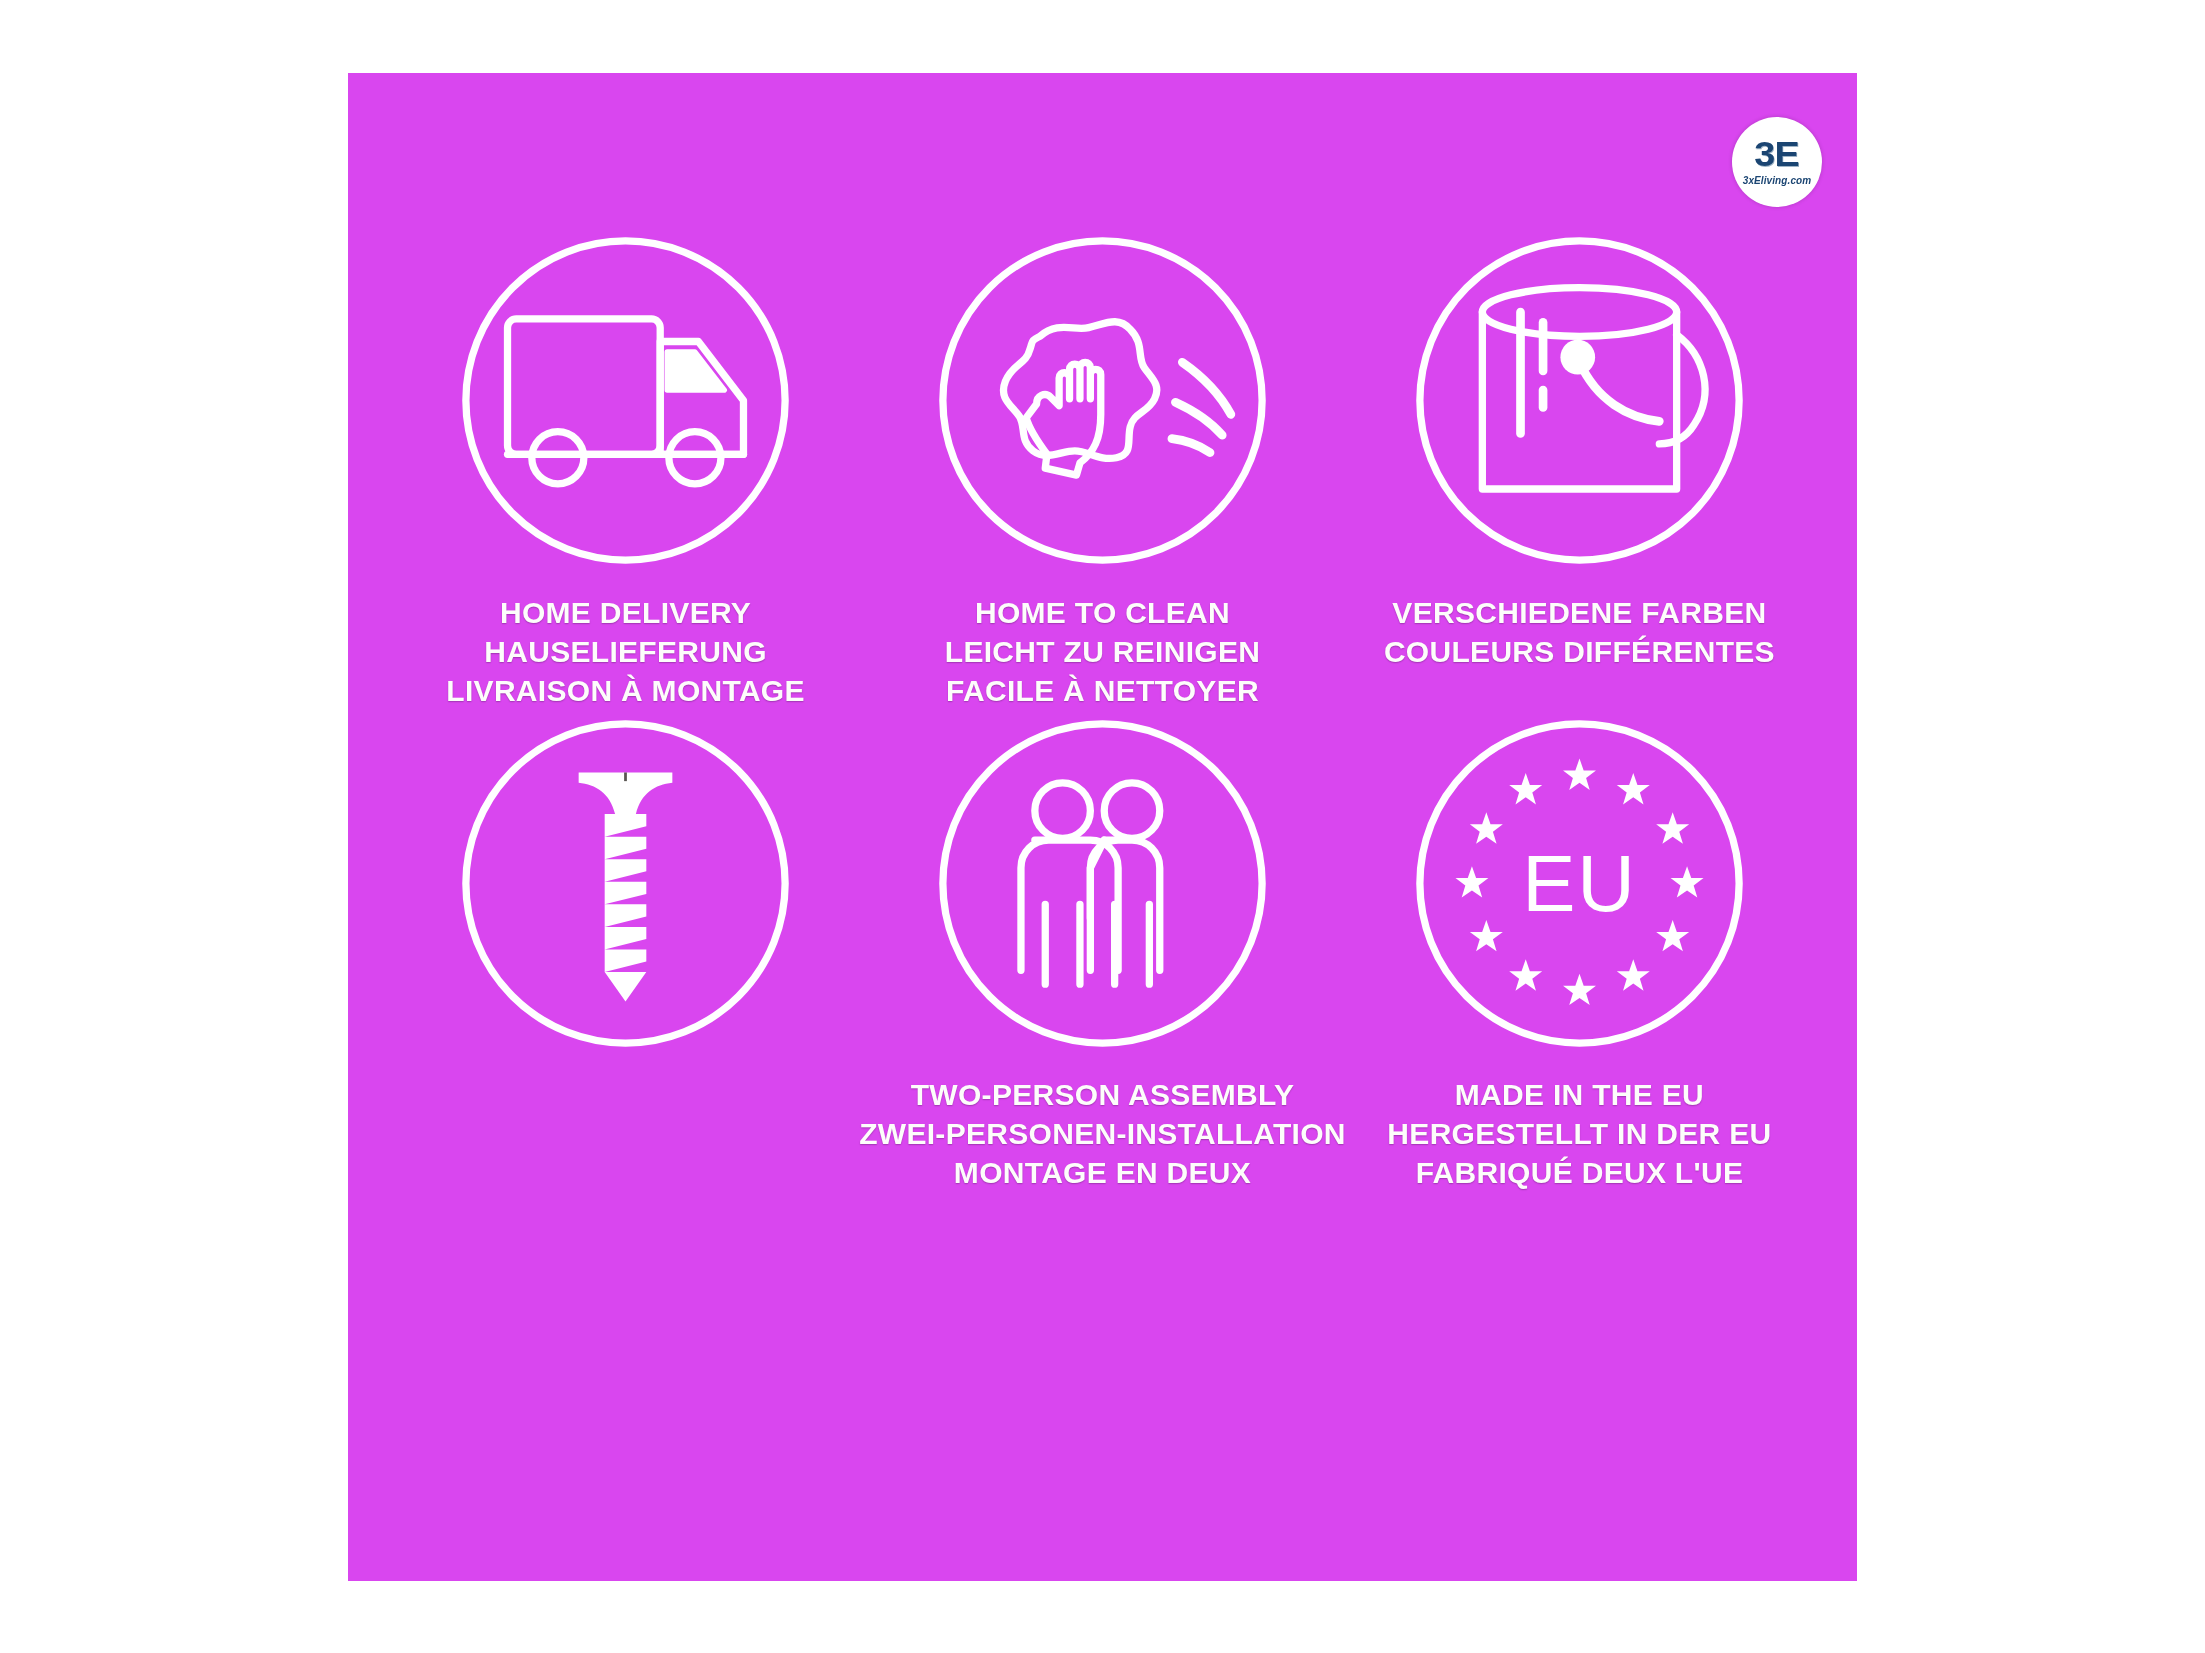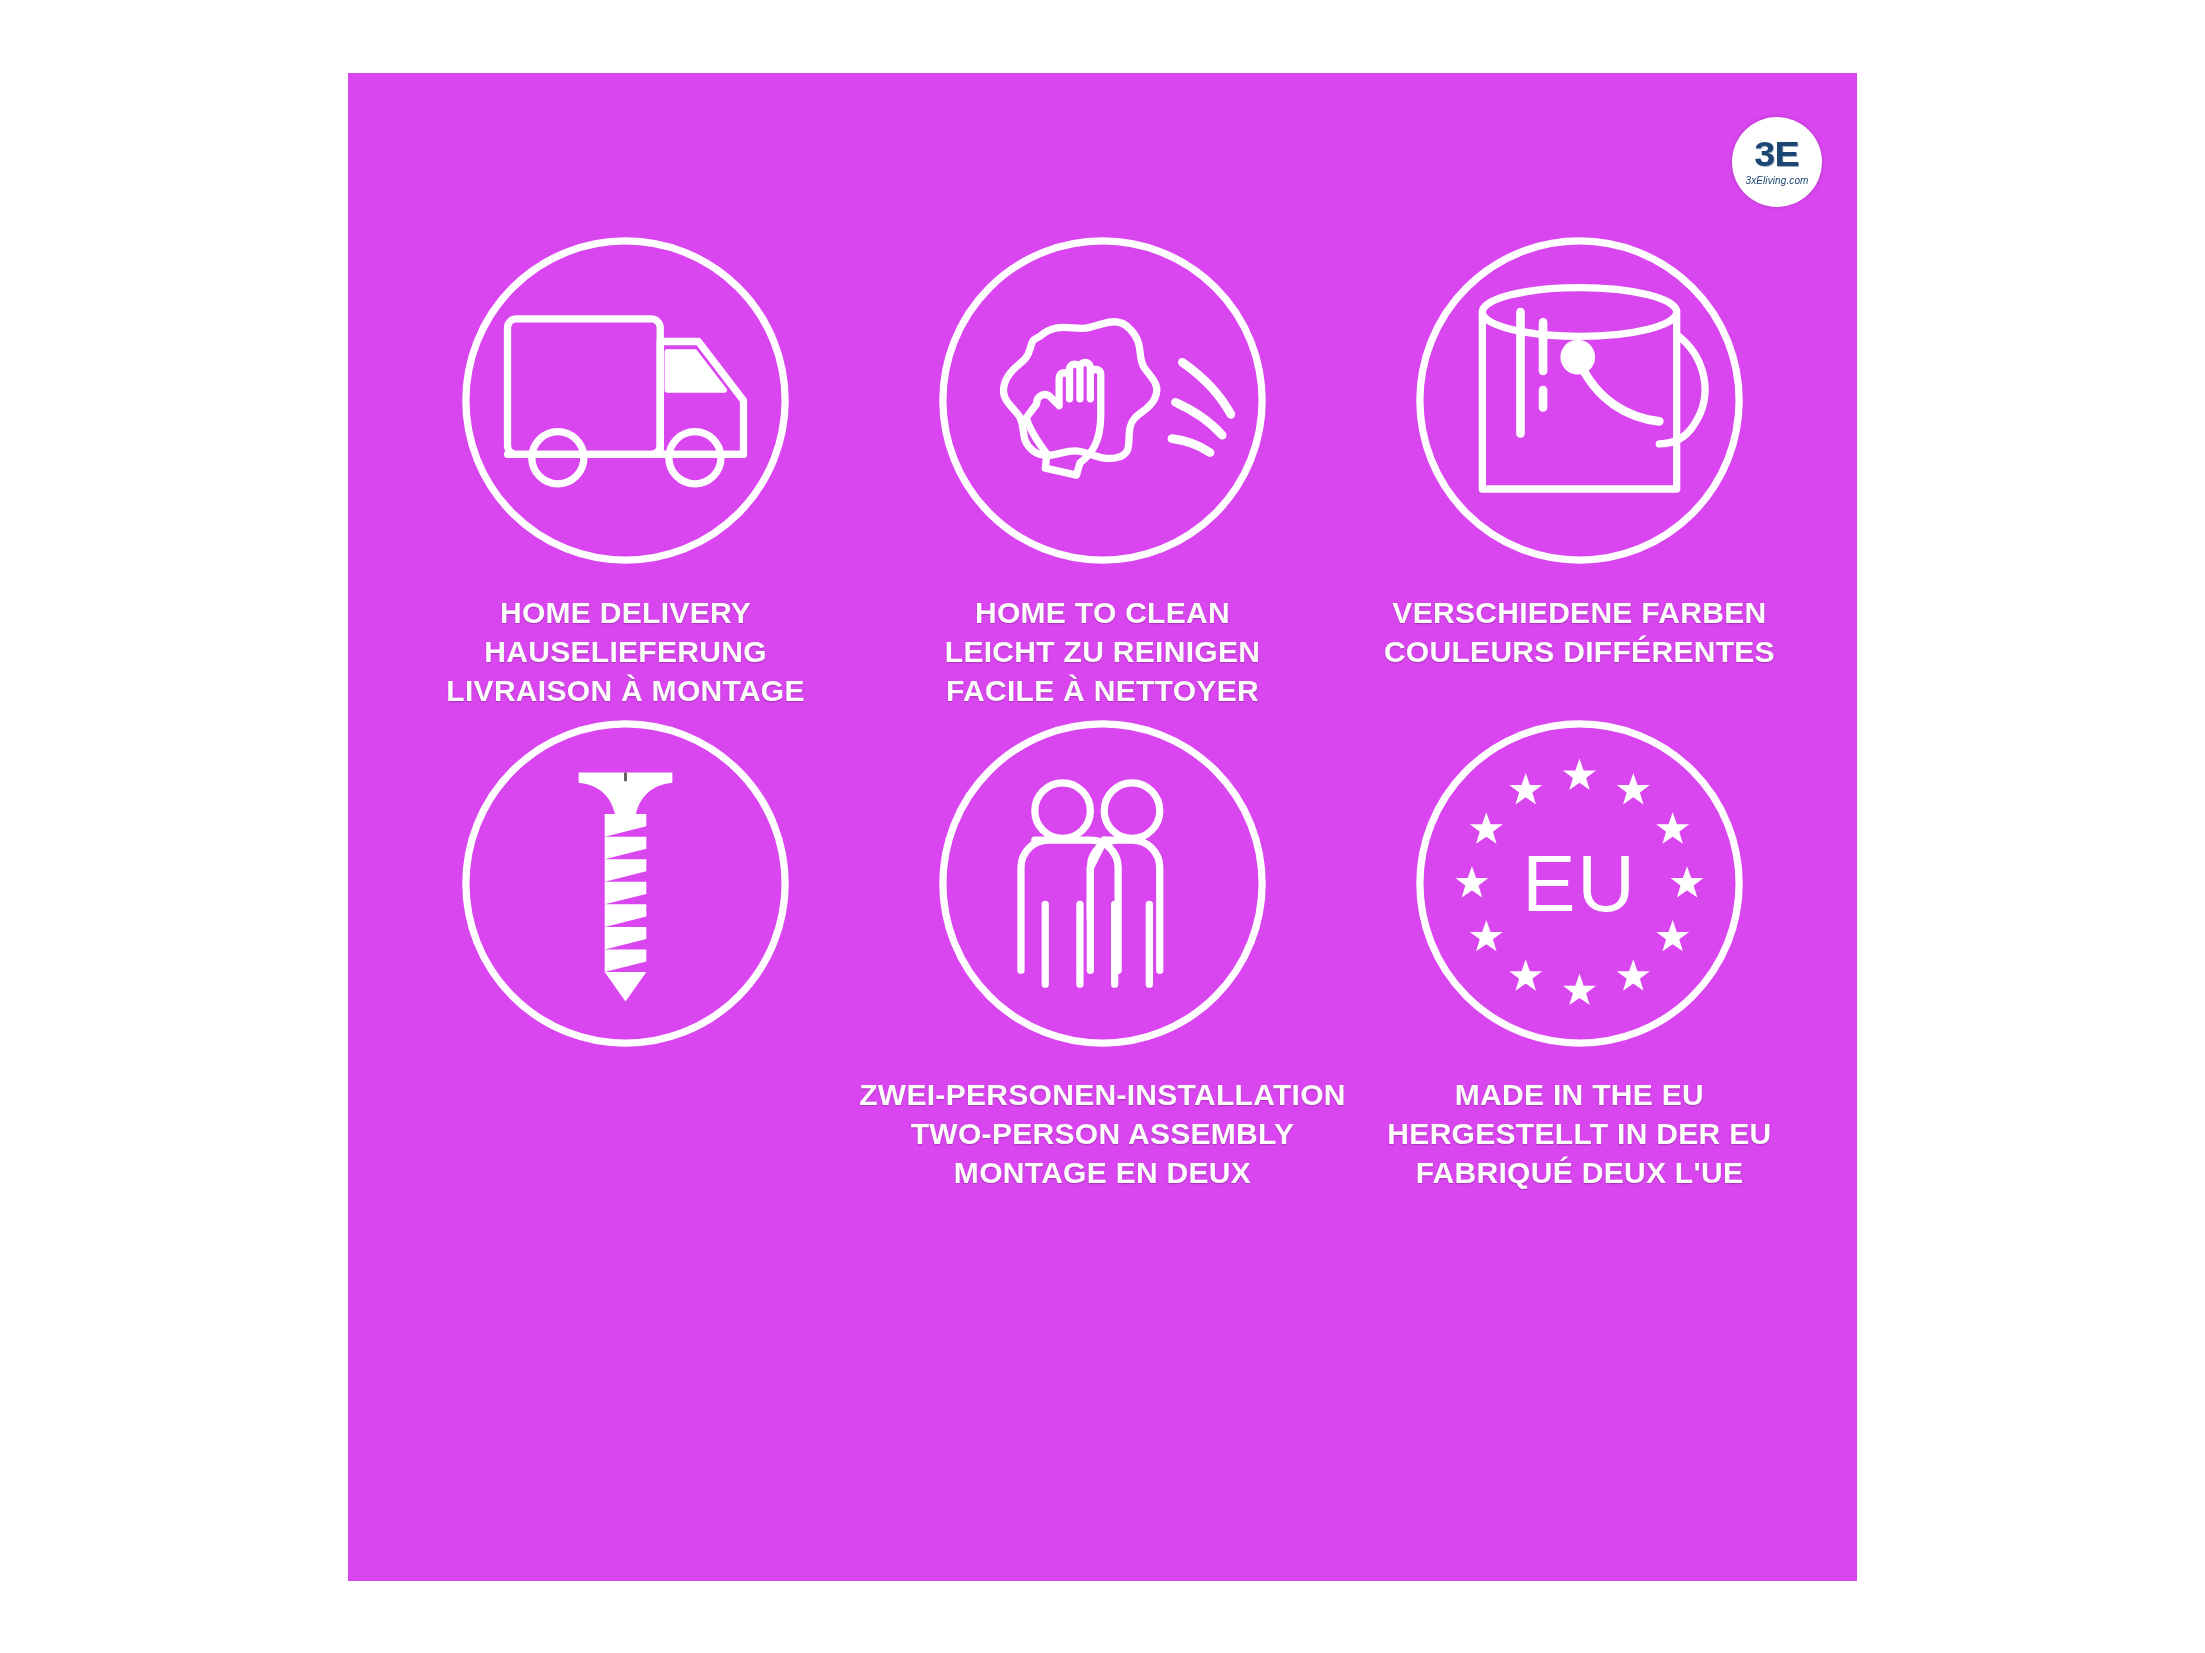--- a/index.html
+++ b/index.html
@@ -53,21 +53,21 @@
     font-weight: 700;
     letter-spacing: -0.7px;
     color: #1b4572;
     font-family: "Liberation Sans", sans-serif;
     text-shadow: 0.7px 0.7px 0 #9fb4c6;
     transform: scaleX(1.08);
   }
   #logo-badge .domain {
     margin-top: 4px;
     font-size: 10px;
-    font-weight: 400;
+    font-weight: 700;
     font-style: italic;
     color: #1b4572;
     letter-spacing: 0.1px;
     white-space: nowrap;
   }
 
   
   #grid {
     position: absolute;
     left: 0;
@@ -241,22 +241,22 @@
                      M93 120 V91 c0 -9 7 -16 16 -16
                      M93 120 v30
                      M133 120 v30
                      M107 112 v46
                      M127 112 v46"></path>
 
             <path d="M101 75 l-8 16 v29"></path>
           </svg>
         </div>
         <div class="labels">
+          <span class="line">TWO-PERSON ASSEMBLY</span>
           <span class="line">ZWEI-PERSONEN-INSTALLATION</span>
-          <span class="line">TWO-PERSON ASSEMBLY</span>
           <span class="line">MONTAGE EN DEUX</span>
         </div>
       </div>
 
       <div class="feature row2">
         <div class="icon-circle">
           <svg viewBox="0 0 200 200" fill="none">
             <circle cx="100" cy="100" r="92" stroke="#ffffff" stroke-width="4.2" fill="none"></circle>
             <g fill="#ffffff">
 

